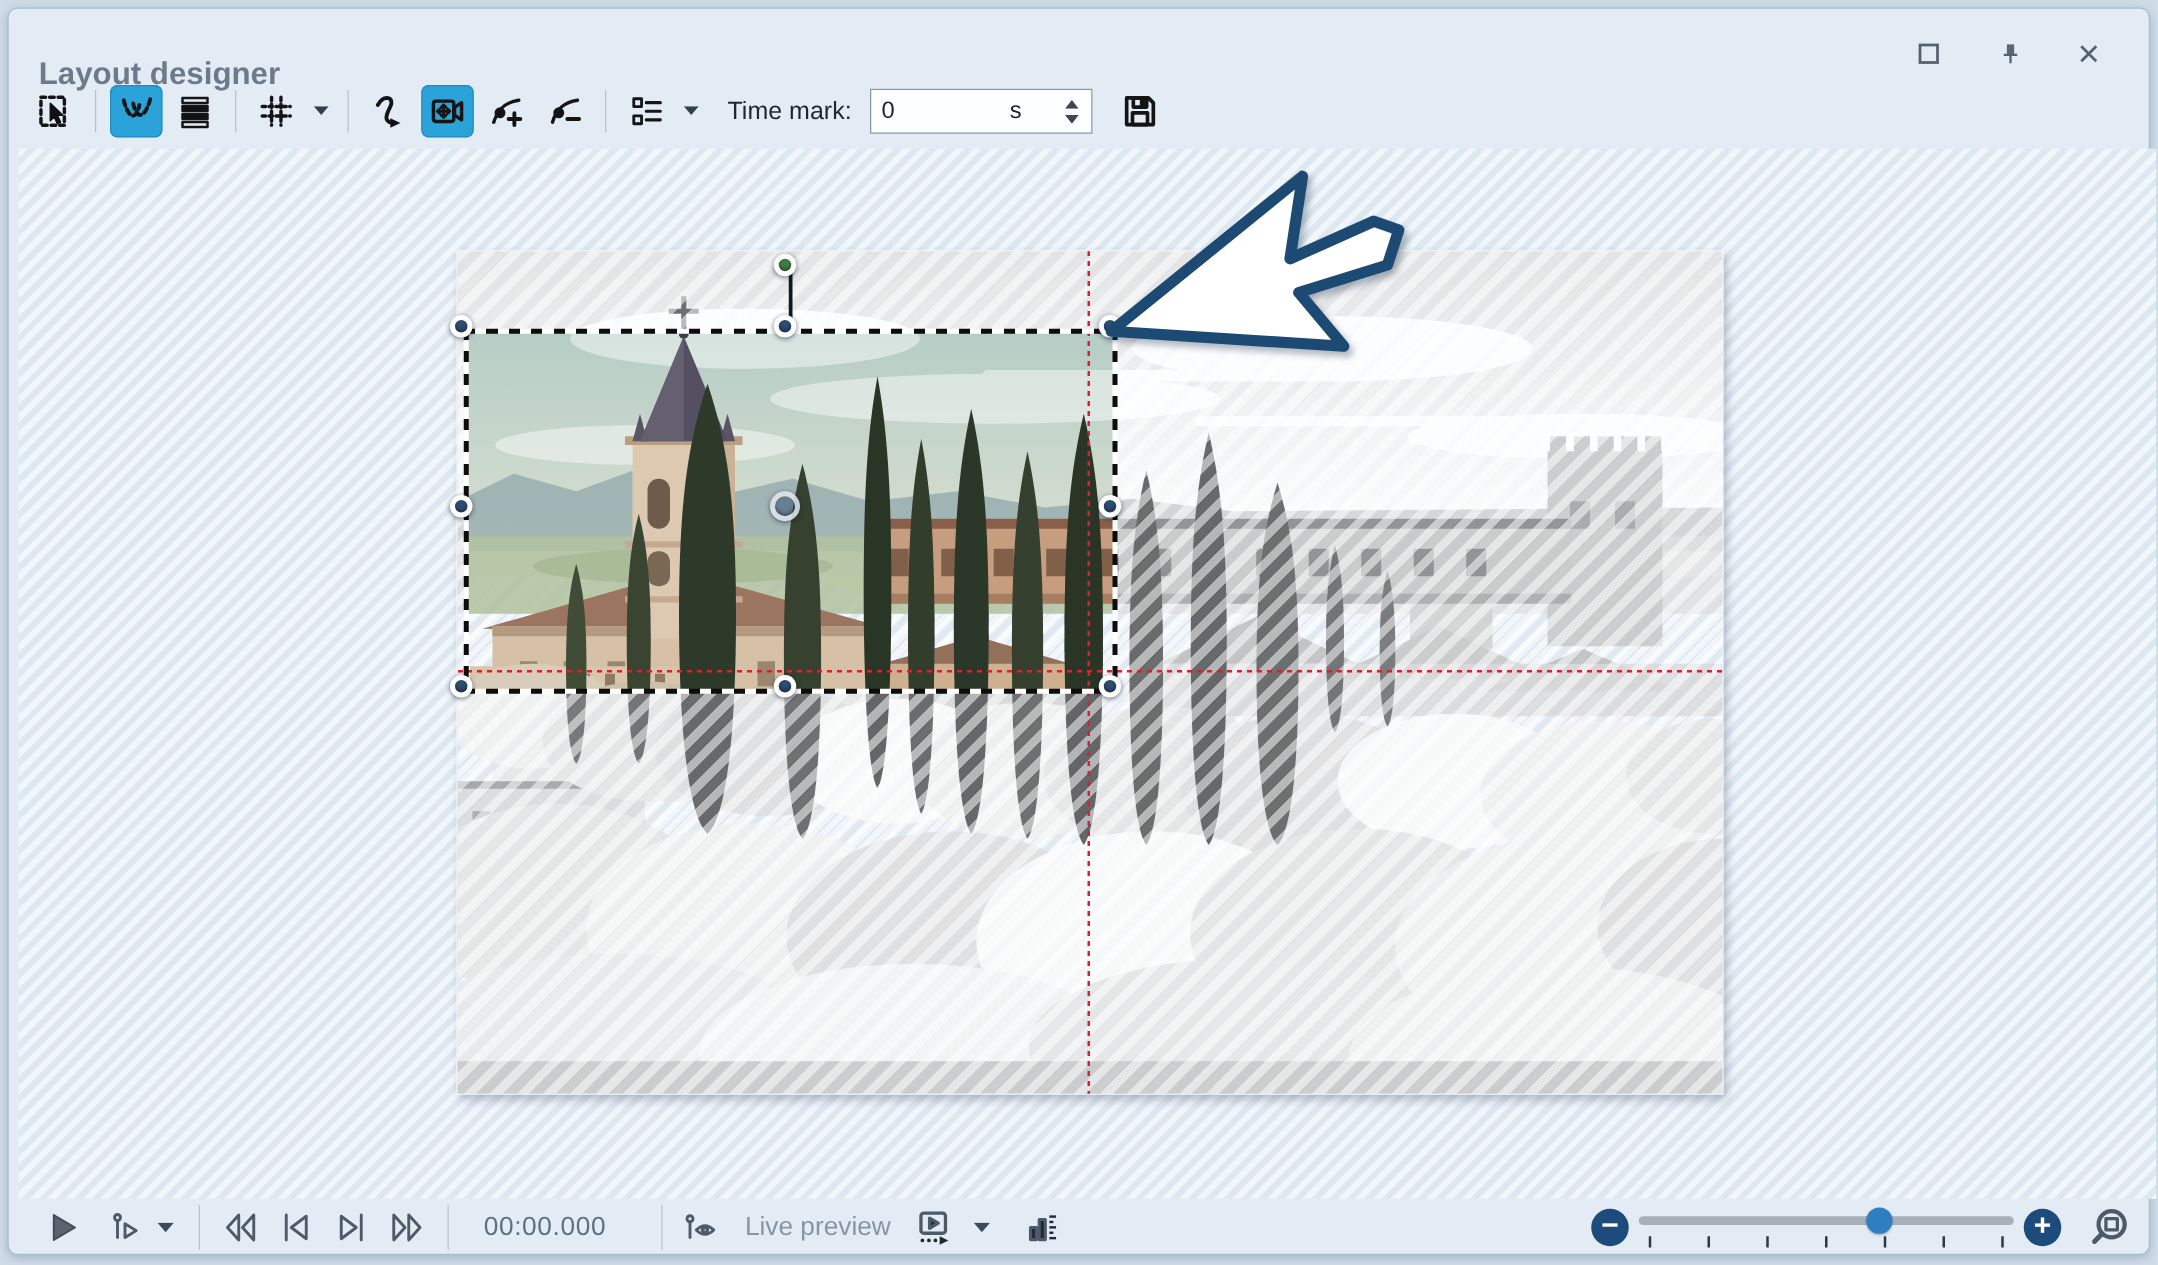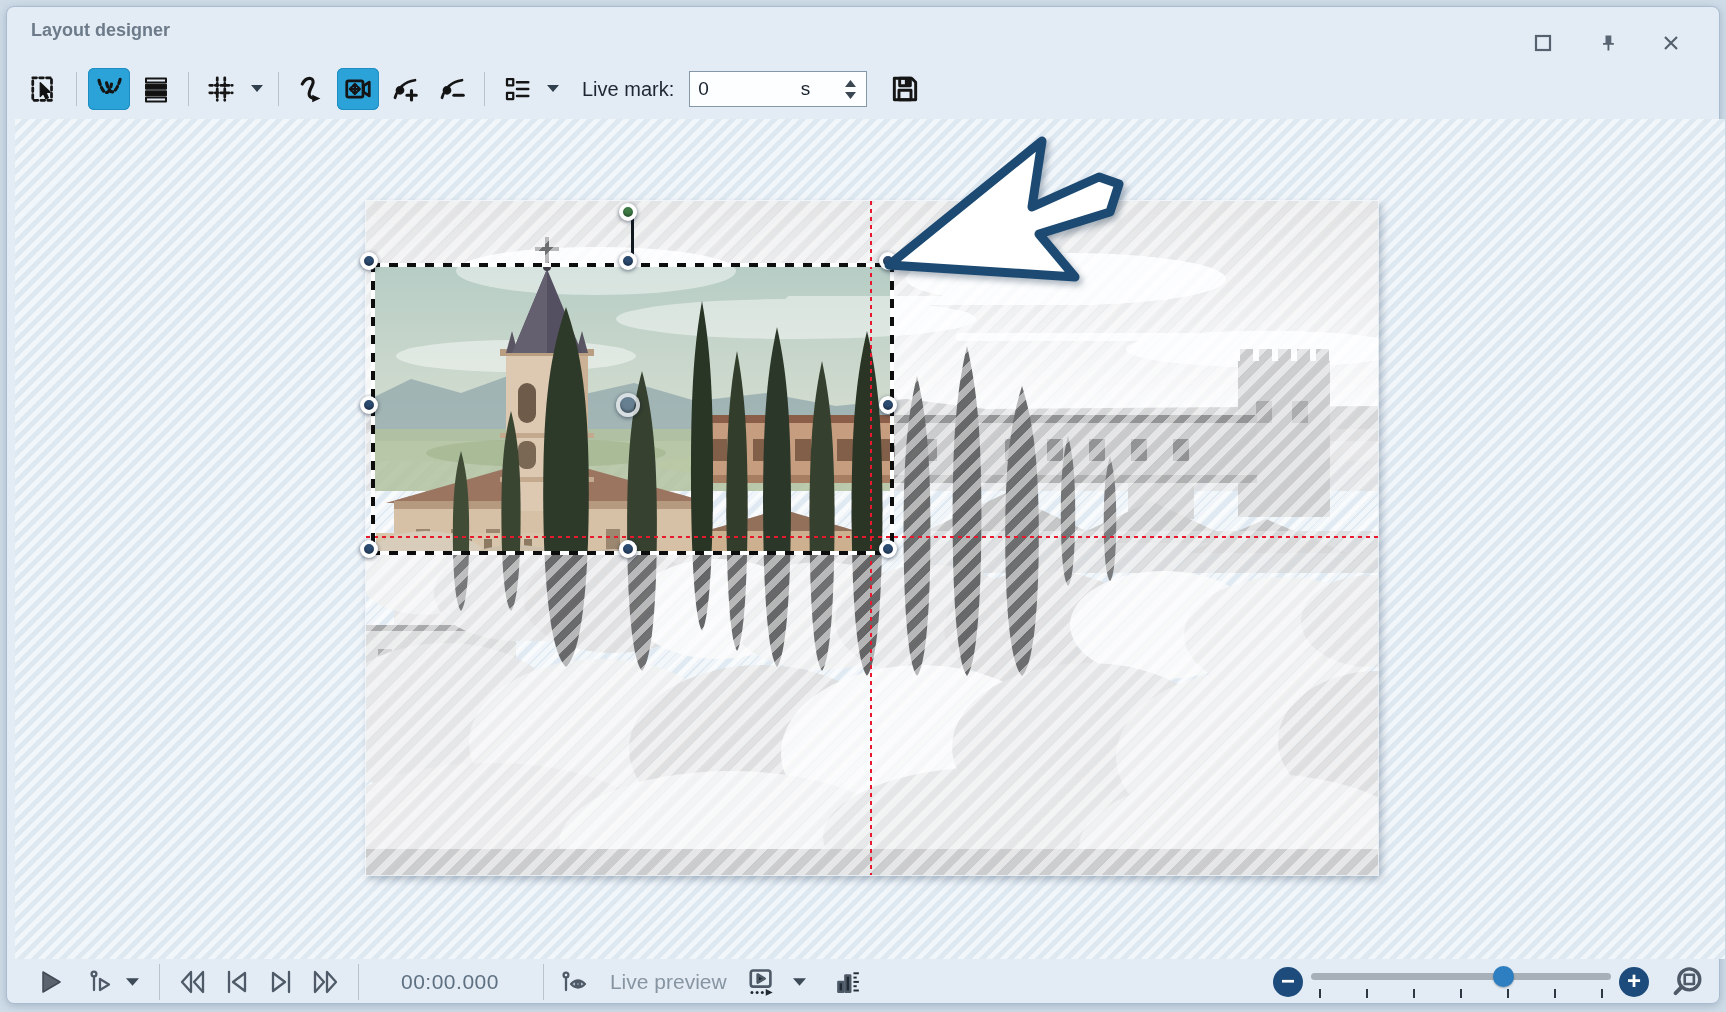--- a/index.html
+++ b/index.html
@@ -5,21 +5,21 @@
   * { box-sizing: border-box; margin: 0; padding: 0; }
   html,body { background:#cfdce8; font-family:"Liberation Sans", sans-serif; }
   .screen { position:relative; width:1726px; height:1012px; background:#cfdce8; overflow:hidden; }
 
   .win { position:absolute; left:6px; top:6px; right:6px; bottom:8px;
          background:#e3ecf5; border:1px solid #aabdd0; border-radius:8px;
          box-shadow:0 2px 8px rgba(90,110,135,.35); }
 
   
   .titlebar { position:absolute; left:0; top:0; right:0; height:56px; }
-  .title { position:absolute; left:24px; top:13px; font-size:18px; font-weight:bold; color:#6c7a89; }
+  .title { position:absolute; left:24px; top:38px; font-size:25px; font-weight:bold; color:#6c7a89; }
   .winbtn { position:absolute; top:22px; width:28px; height:28px; display:flex; align-items:center; justify-content:center; cursor:default; }
   .winbtn svg { stroke:#55616e; stroke-width:2.2; fill:none; }
 
   
   .toolbar { position:absolute; left:16px; top:58px; height:48px; display:flex; align-items:center; gap:5px; }
   .tbtn { width:42px; height:42px; border-radius:6px; display:flex; align-items:center; justify-content:center; flex:0 0 auto; }
   .tbtn.active { background:#2ba2d8; box-shadow:inset 0 0 0 1px #1d8dc2; }
   .tbtn svg { stroke:#151515; fill:none; stroke-width:2.2; stroke-linecap:round; stroke-linejoin:round; }
   .tsep { width:1px; height:34px; background:#b7c2cd; margin:0 6px; flex:0 0 auto; }
   .dd { width:20px; height:42px; display:flex; align-items:center; justify-content:center; flex:0 0 auto; }
@@ -336,21 +336,21 @@
           <rect x="4" y="4" width="5" height="5" stroke-width="1.8"></rect>
           <rect x="4" y="15" width="5" height="5" stroke-width="1.8"></rect>
           <path d="M12,6.5 H21 M12,12 H21 M12,17.5 H21" stroke-width="2"></path>
         </svg>
       </div>
       <div class="dd">
         <svg width="12" height="8" viewBox="0 0 12 8">
             <polygon points="0,0 12,0 6,7"></polygon>
           </svg>
       </div>
-      <span class="tm-label">Live mark:</span>
+      <span class="tm-label">Time mark:</span>
       <div class="tm-box">
         <input value="0" style="">
         <span class="tm-unit">s</span>
         <div class="tm-spin">
           <svg width="11" height="7" viewBox="0 0 11 7">
               <polygon points="5.5,0 11,7 0,7"></polygon>
             </svg>
           <svg width="11" height="7" viewBox="0 0 11 7">
               <polygon points="0,0 11,0 5.5,7"></polygon>
             </svg>
@@ -403,21 +403,21 @@
             <polygon points="5,4 17,13 5,22"></polygon>
           </svg>
       </div>
       <div class="bbtn" style="margin-left:6px;width:38px">
         <svg width="30" height="26" viewBox="0 0 30 26">
             <polygon points="5,3 14,13 5,23"></polygon>
             <polygon points="17,3 26,13 17,23"></polygon>
           </svg>
       </div>
       <div class="bsep" style="margin-left:14px"></div>
-      <span class="time" style="margin-left:42px">00:00.000</span>
+      <span class="time" style="margin-left:28px">00:00.000</span>
       <div class="bsep" style="margin-left:44px"></div>
       <div class="bbtn" style="margin-left:14px;width:34px">
         <svg width="28" height="26" viewBox="0 0 28 26" stroke="#8795a2">
           <circle cx="5" cy="6" r="2.4"></circle>
             <path d="M5,9 V21"></path>
           <path d="M10,15 Q17,8 24,15 Q17,22 10,15 Z"></path>
             <circle cx="17" cy="15" r="2.2" fill="#8795a2"></circle>
         </svg>
       </div>
       <span class="lp-label">Live preview</span>

